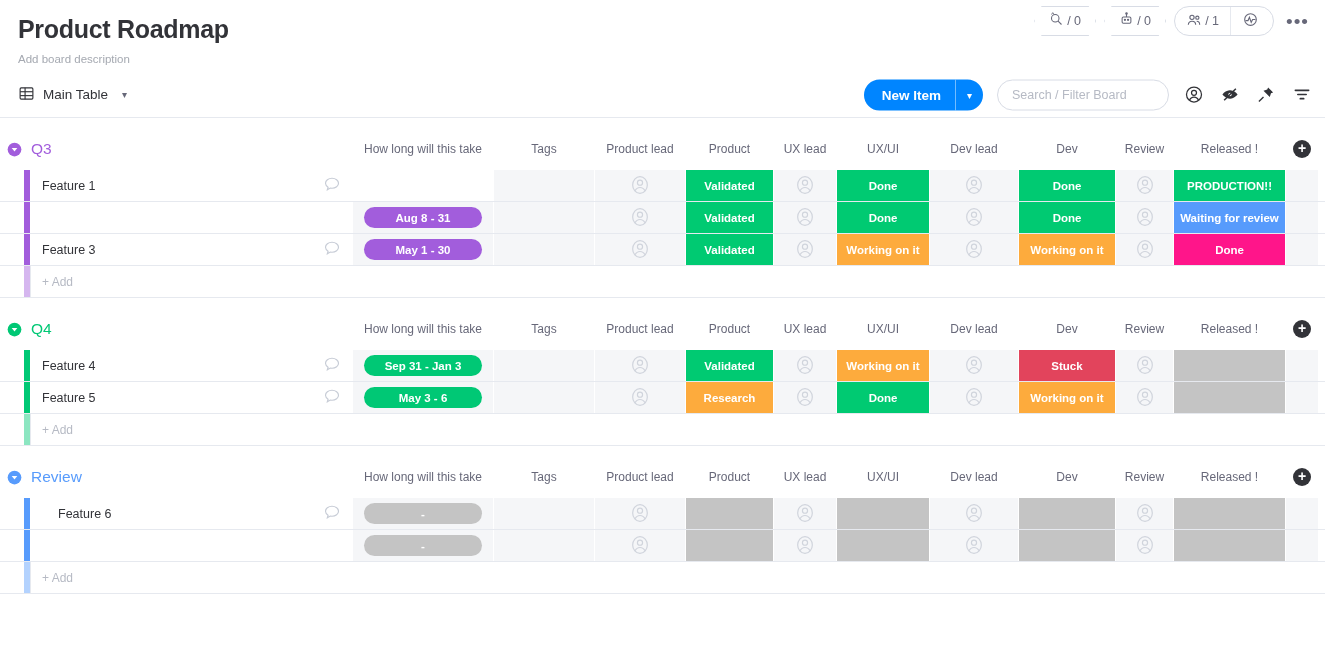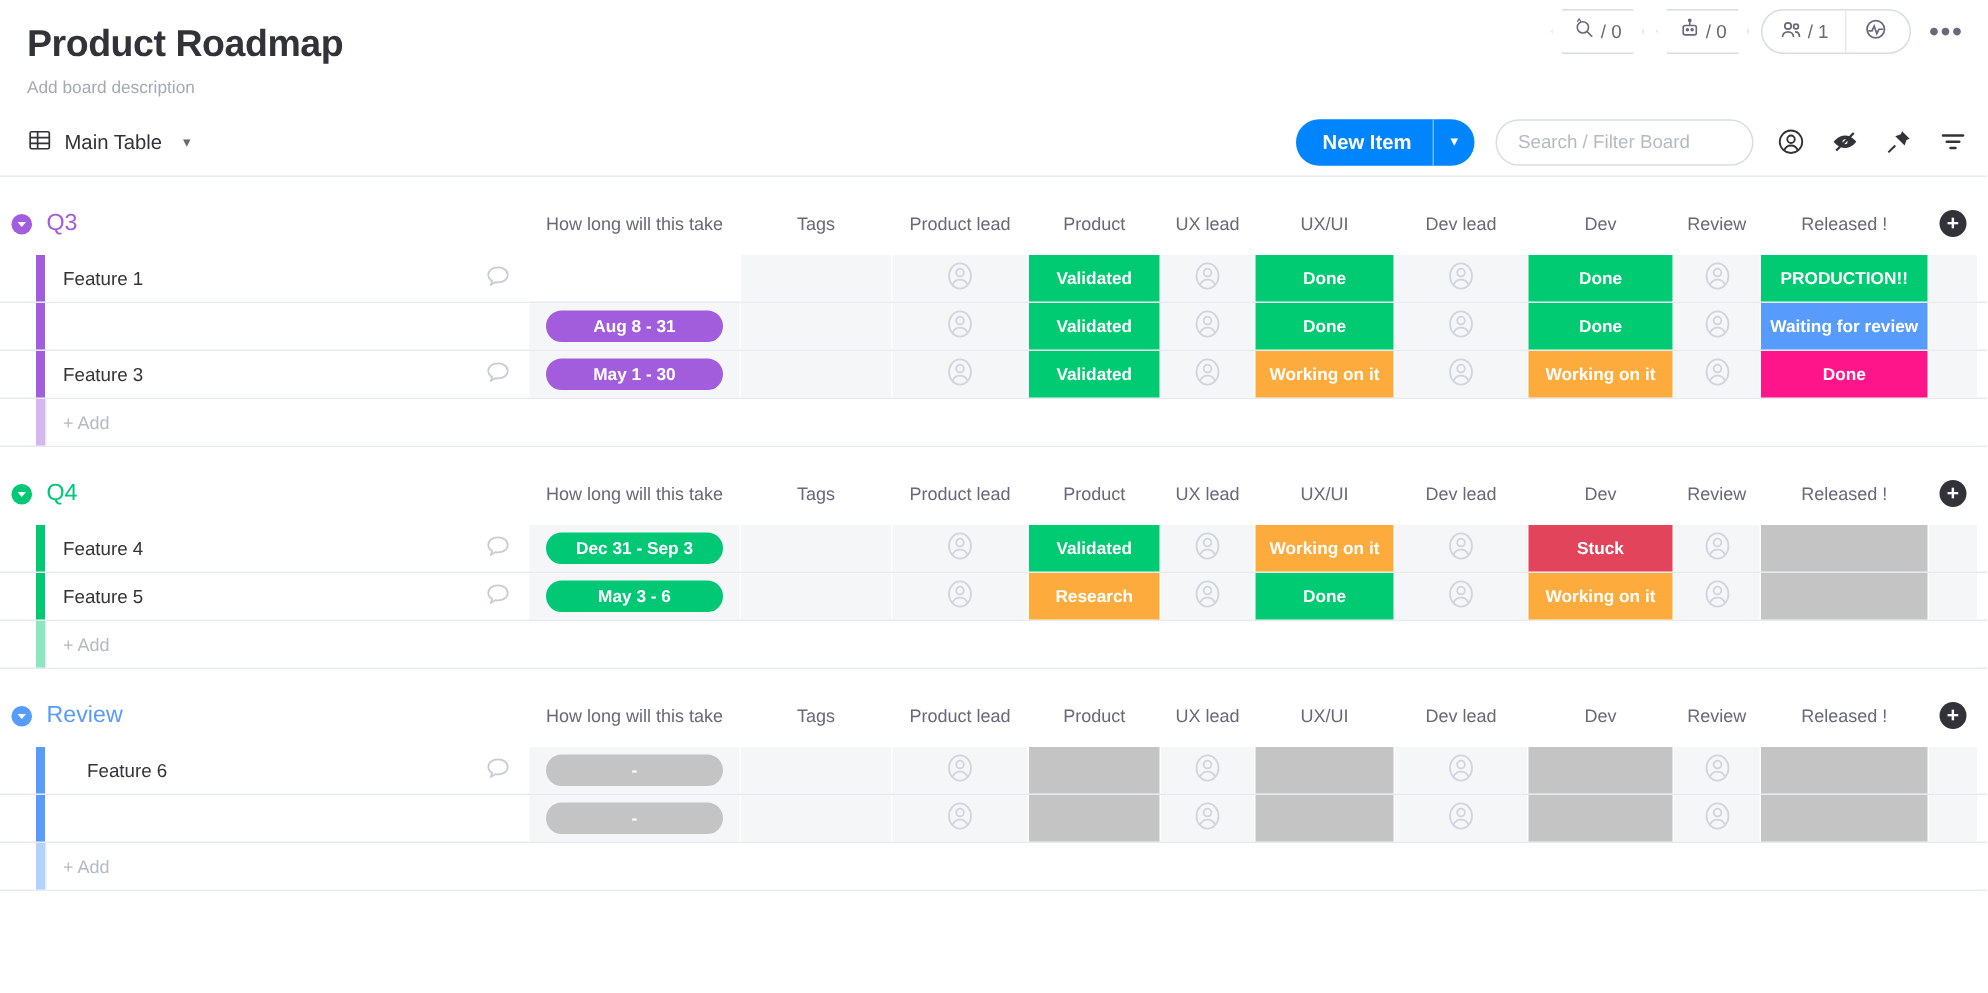--- a/index.html
+++ b/index.html
@@ -451,21 +451,21 @@
       <div class="rows">
         <div class="row">
           <div class="colorbar" style="background: rgb(0, 200, 117);"></div>
           <div class="cell name" style="left: 30px; width: 322px;">
             <span>Feature 4</span>
             <span class="chat-icon"><svg width="20" height="20" viewBox="0 0 24 24" fill="none" stroke="#c7ccd6" stroke-width="1.4">
                 <path d="M12 4.5c4.4 0 7.8 2.6 7.8 6s-3.4 6-7.8 6c-.7 0-1.4-.07-2-.2l-3.6 2 .9-3A5.9 5.9 0 0 1 4.2 10.5c0-3.4 3.4-6 7.8-6z"></path>
               </svg></span>
           </div>
           <div class="cell plain" style="left: 353px; width: 140px;">
-            <div class="timeline-pill" style="background:#00c875">Dec 31 - Sep 3</div>
+            <div class="timeline-pill" style="background:#00c875">Sep 31 - Jan 3</div>
           </div>
           <div class="cell tags" style="left: 494px; width: 100px;"></div>
           <div class="cell plain" style="left: 595px; width: 90px;">
             <span><svg class="person-circle" viewBox="0 0 24 24" fill="none" stroke="#d0d4dc" stroke-width="1.3">
                 <ellipse cx="12" cy="12" rx="8" ry="9.2"></ellipse>
                 <circle cx="12" cy="9.5" r="2.8"></circle>
                 <path d="M6.6 18.3c1.1-2.3 3.1-3.6 5.4-3.6s4.3 1.3 5.4 3.6"></path>
               </svg></span>
           </div>
           <div class="cell plain" style="left: 774px; width: 62px;">

